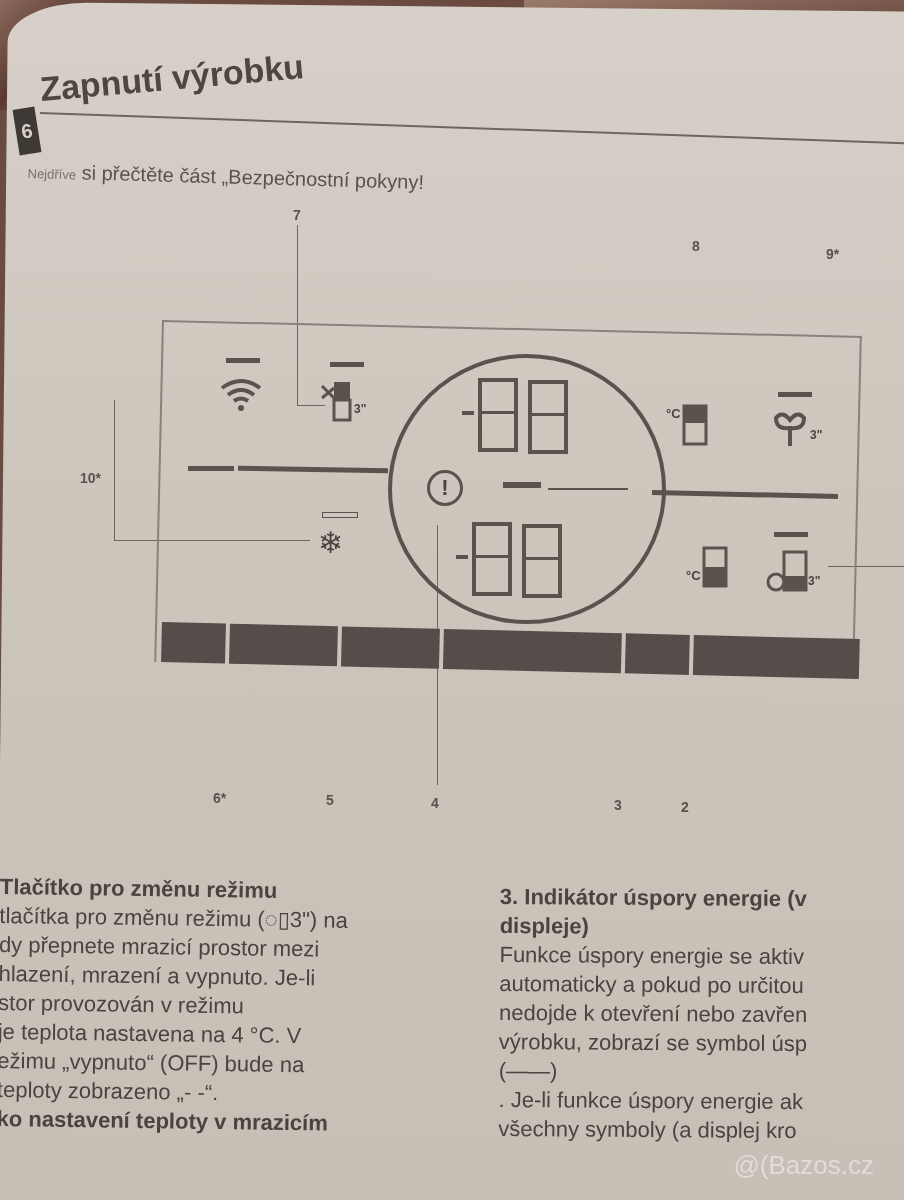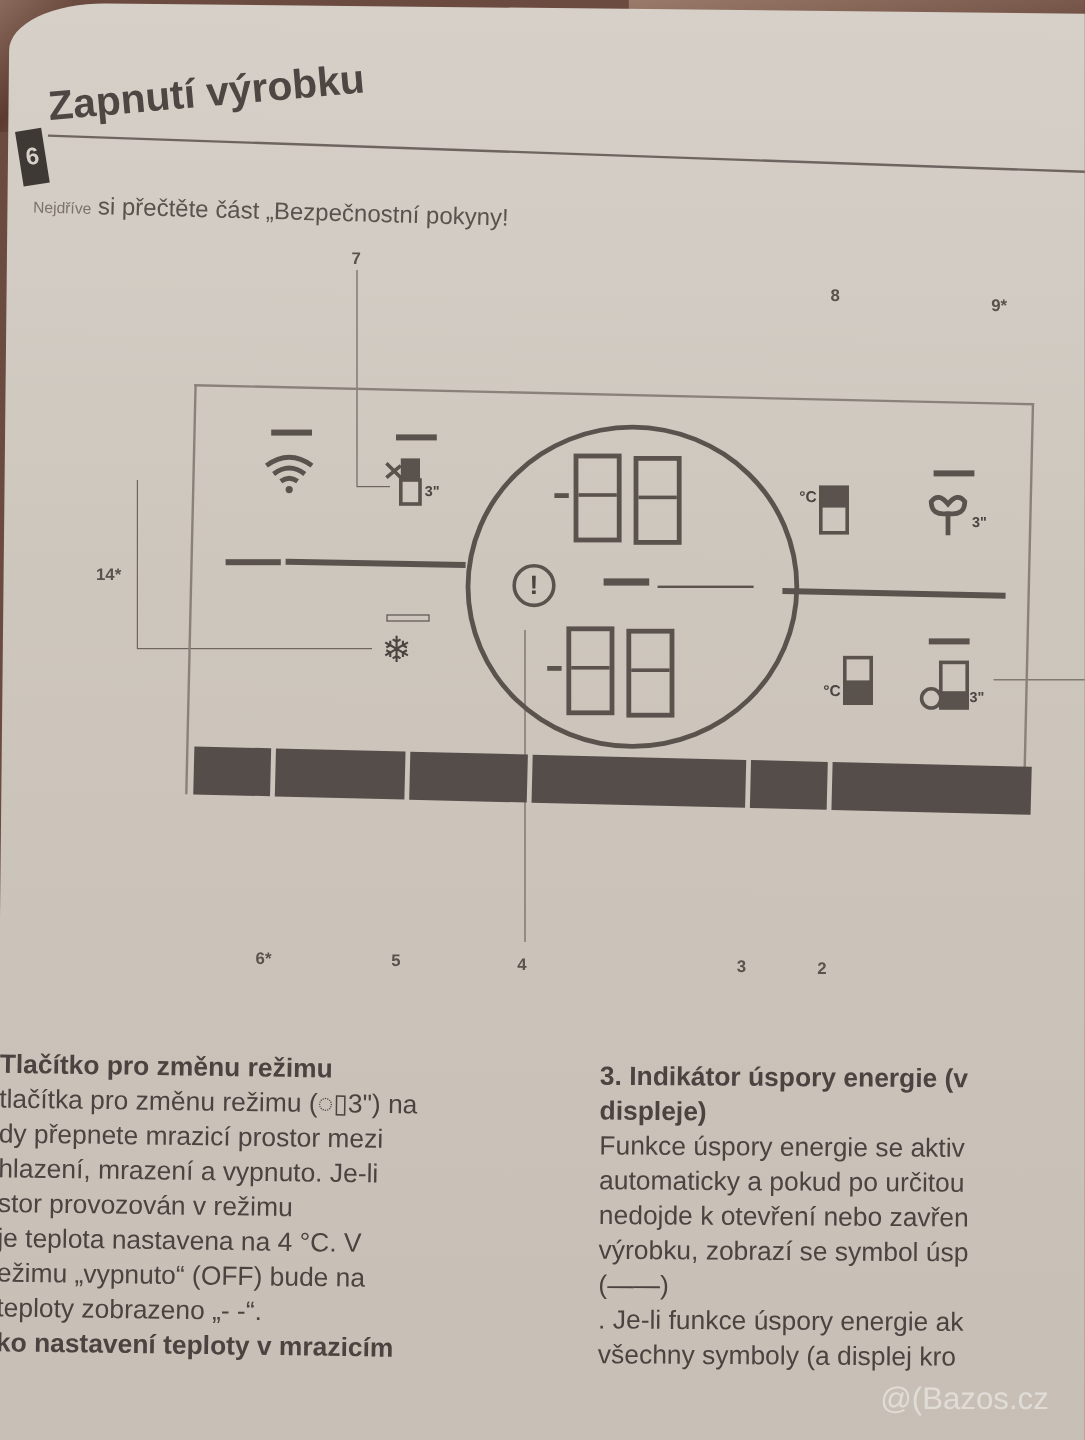--- a/index.html
+++ b/index.html
@@ -46,21 +46,21 @@
 <div class="abs hdr-title">Zapnutí výrobku</div>
 <div class="abs hdr-rule"></div>
 <div class="abs subtitle">
   <span class="small">Nejdříve</span>
   <span>si přečtěte část „Bezpečnostní pokyny!</span>
 </div>
 
 <div class="abs callout" style="left:293px;top:207px;">7</div>
 <div class="abs callout" style="left:692px;top:238px;">8</div>
 <div class="abs callout" style="left:826px;top:246px;">9*</div>
-<div class="abs callout" style="left:80px;top:470px;">14*</div>
+<div class="abs callout" style="left:80px;top:470px;">10*</div>
 <div class="abs callout" style="left:213px;top:790px;">6*</div>
 <div class="abs callout" style="left:326px;top:792px;">5</div>
 <div class="abs callout" style="left:431px;top:795px;">4</div>
 <div class="abs callout" style="left:614px;top:797px;">3</div>
 <div class="abs callout" style="left:681px;top:799px;">2</div>
 
 <div class="abs line" style="left:297px;top:225px;width:1px;height:180px;"></div>
 <div class="abs line" style="left:297px;top:405px;width:28px;height:1px;"></div>
 <div class="abs line" style="left:114px;top:400px;width:1px;height:140px;"></div>
 <div class="abs line" style="left:114px;top:540px;width:196px;height:1px;"></div>

